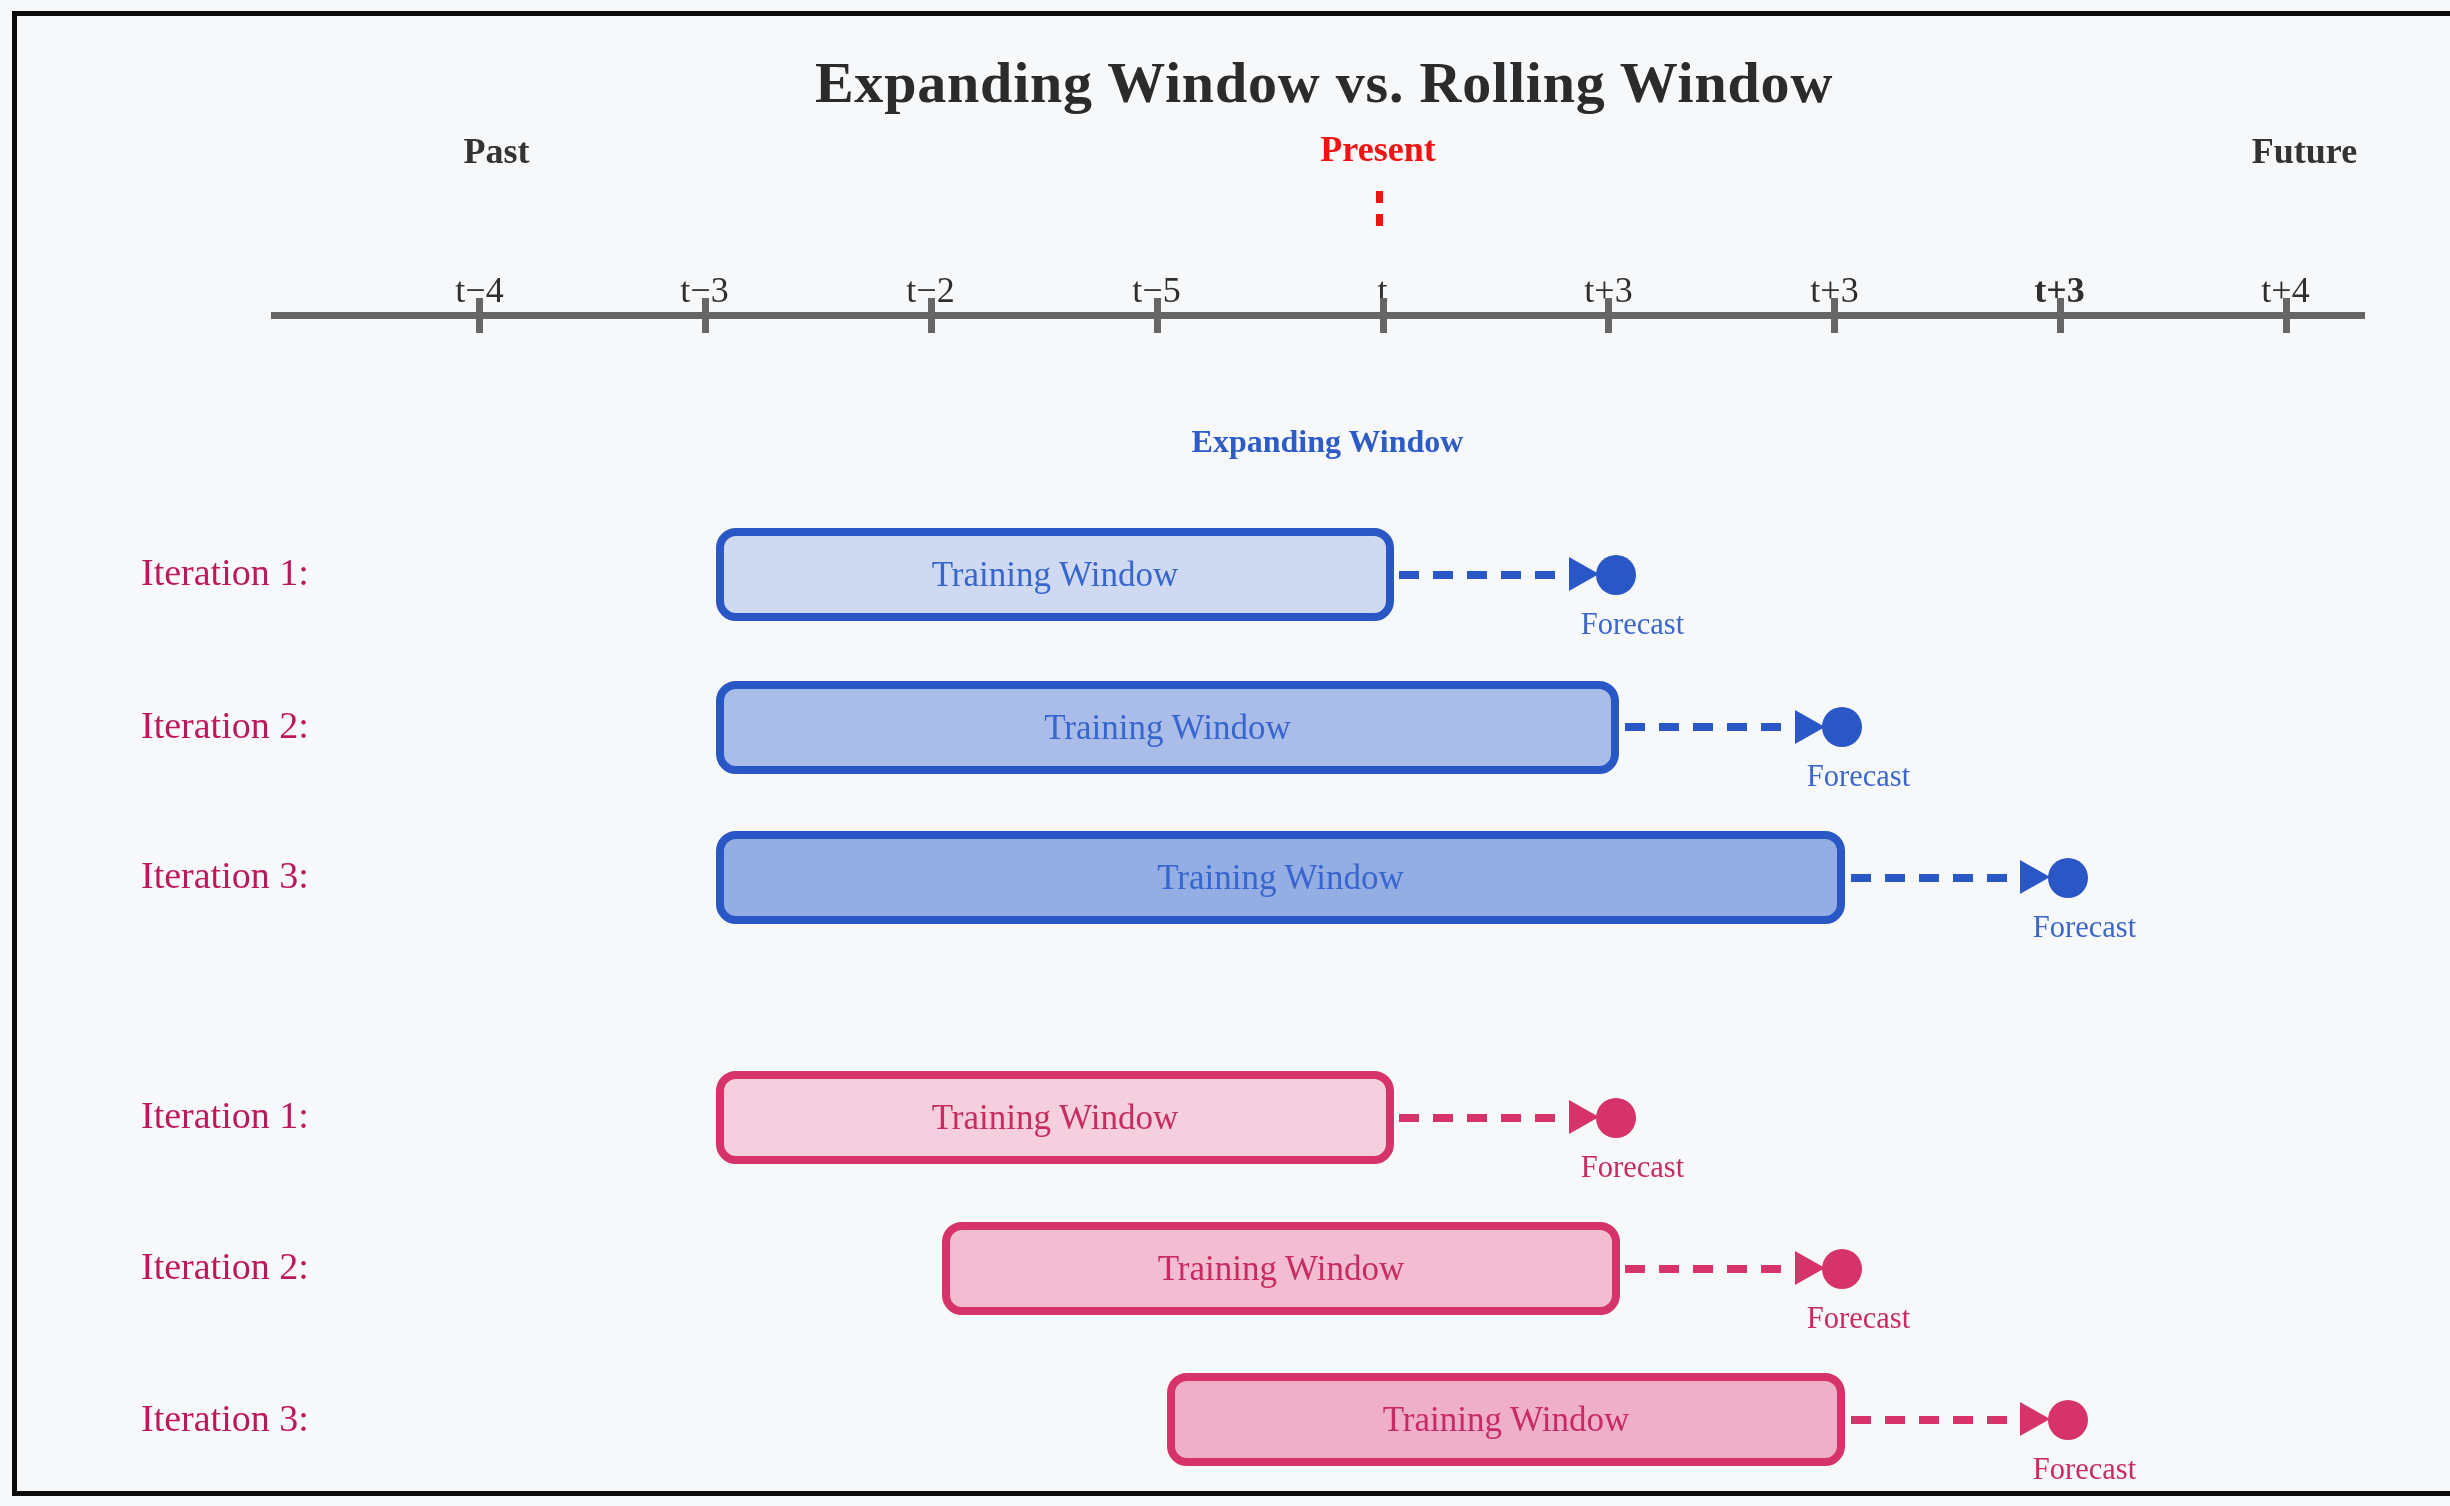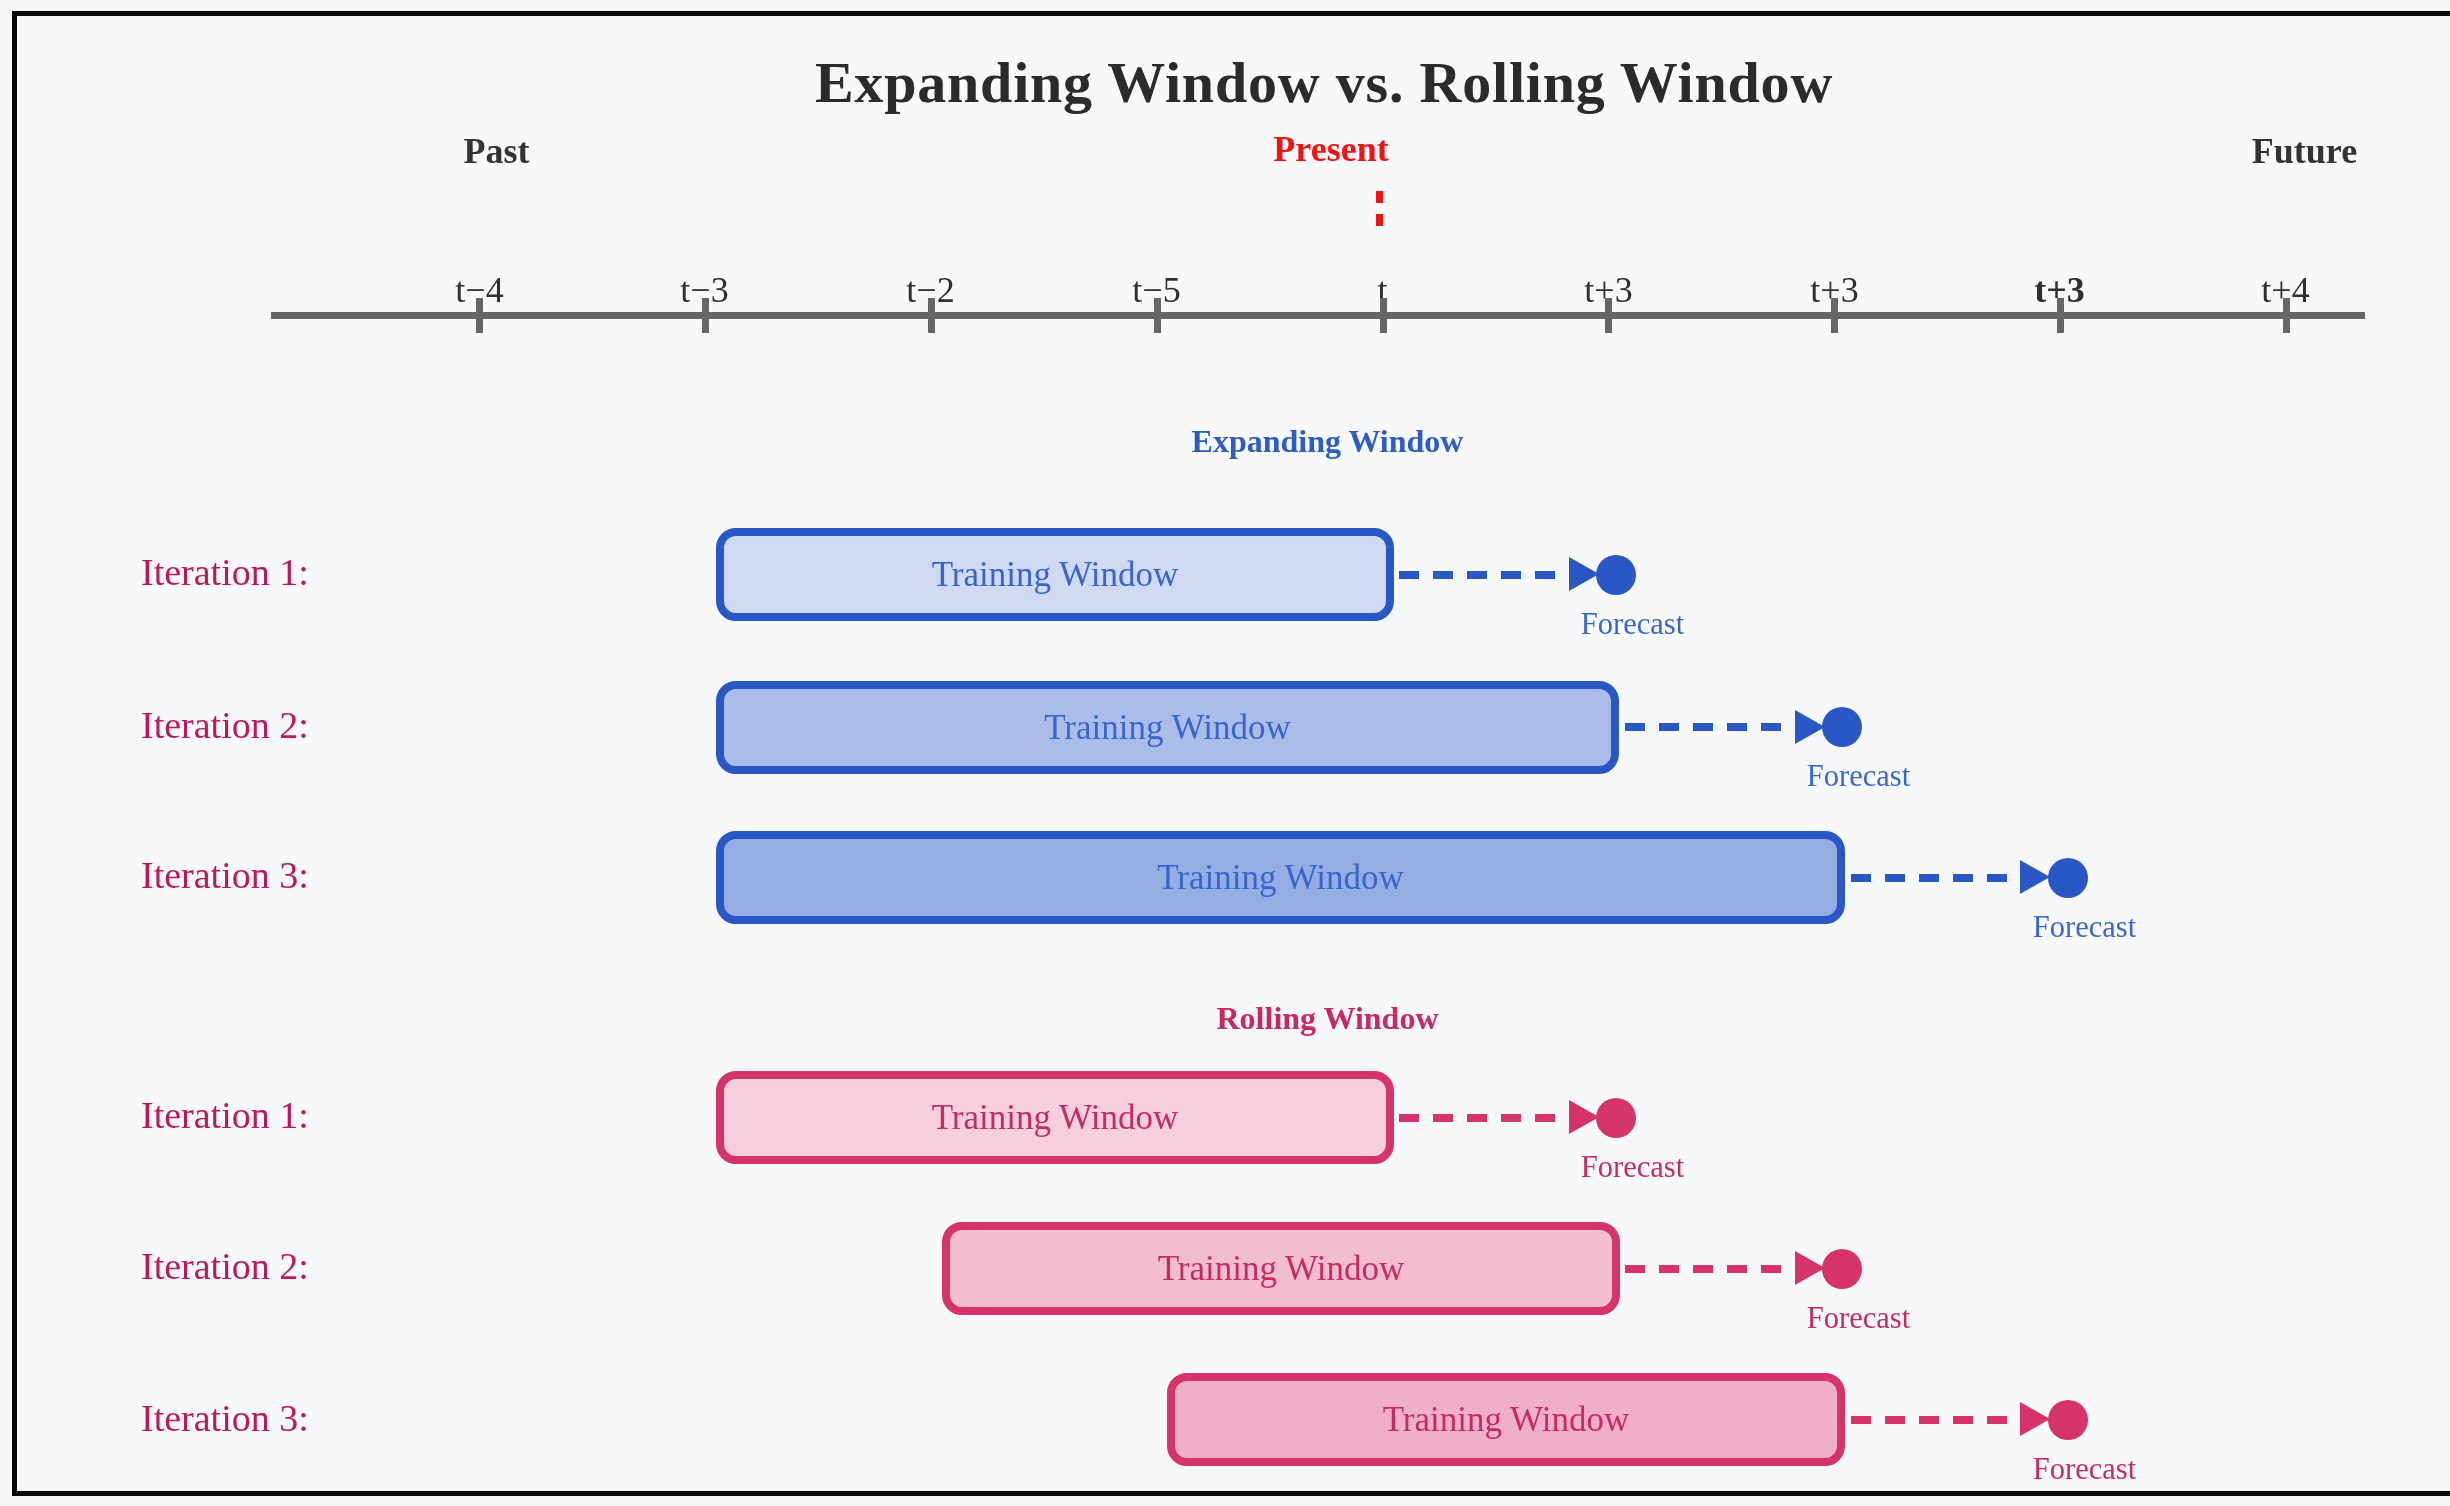--- a/index.html
+++ b/index.html
@@ -64,21 +64,21 @@
 </style>
 </head>
 <body>
 
 <div class="canvas">
   <div class="frame abs"></div>
 
   <div class="abs title ctr">Expanding Window vs. Rolling Window</div>
 
   <div class="abs zone-label ctr" style="left:382px;top:130px;width:229px;">Past</div>
-  <div class="abs zone-label present ctr" style="left:1186px;top:128px;width:290px;">Present</div>
+  <div class="abs zone-label present ctr" style="left:1233px;top:128px;width:290px;">Present</div>
   <div class="abs zone-label ctr" style="left:2190px;top:130px;width:229px;">Future</div>
   <div class="abs present-dashes"></div>
 
   <div class="abs tick-label ctr" style="left:411px;">t−4</div>
   <div class="abs tick-label ctr" style="left:636px;">t−3</div>
   <div class="abs tick-label ctr" style="left:862px;">t−2</div>
   <div class="abs tick-label ctr" style="left:1088px;">t−5</div>
   <div class="abs tick-label ctr" style="left:1314px;">t</div>
   <div class="abs tick-label ctr" style="left:1540px;">t+3</div>
   <div class="abs tick-label ctr" style="left:1766px;">t+3</div>
@@ -118,21 +118,20 @@
 
   <div class="abs iter-label" style="top:853px;">Iteration 3:</div>
   <div class="abs box blue bf3" style="left:716px;top:831px;width:1129px;">
     <span>Training Window</span>
   </div>
   <div class="abs dash blue" style="left:1851px;top:874px;width:169px;"></div>
   <div class="abs tri blue" style="left:2020px;top:860px;"></div>
   <div class="abs dot blue" style="left:2048px;top:858px;"></div>
   <div class="abs fc-label blue ctr" style="left:1970px;top:910px;">Forecast</div>
 
-  <div class="abs sec-header pink ctr" style="left:946px;top:1000px;">Rolling Window</div>
 
   <div class="abs iter-label" style="top:1093px;">Iteration 1:</div>
   <div class="abs box pink pf1" style="left:716px;top:1071px;width:678px;">
     <span>Training Window</span>
   </div>
   <div class="abs dash pink" style="left:1399px;top:1114px;width:169px;"></div>
   <div class="abs tri pink" style="left:1569px;top:1100px;"></div>
   <div class="abs dot pink" style="left:1596px;top:1098px;"></div>
   <div class="abs fc-label pink ctr" style="left:1518px;top:1150px;">Forecast</div>
 

